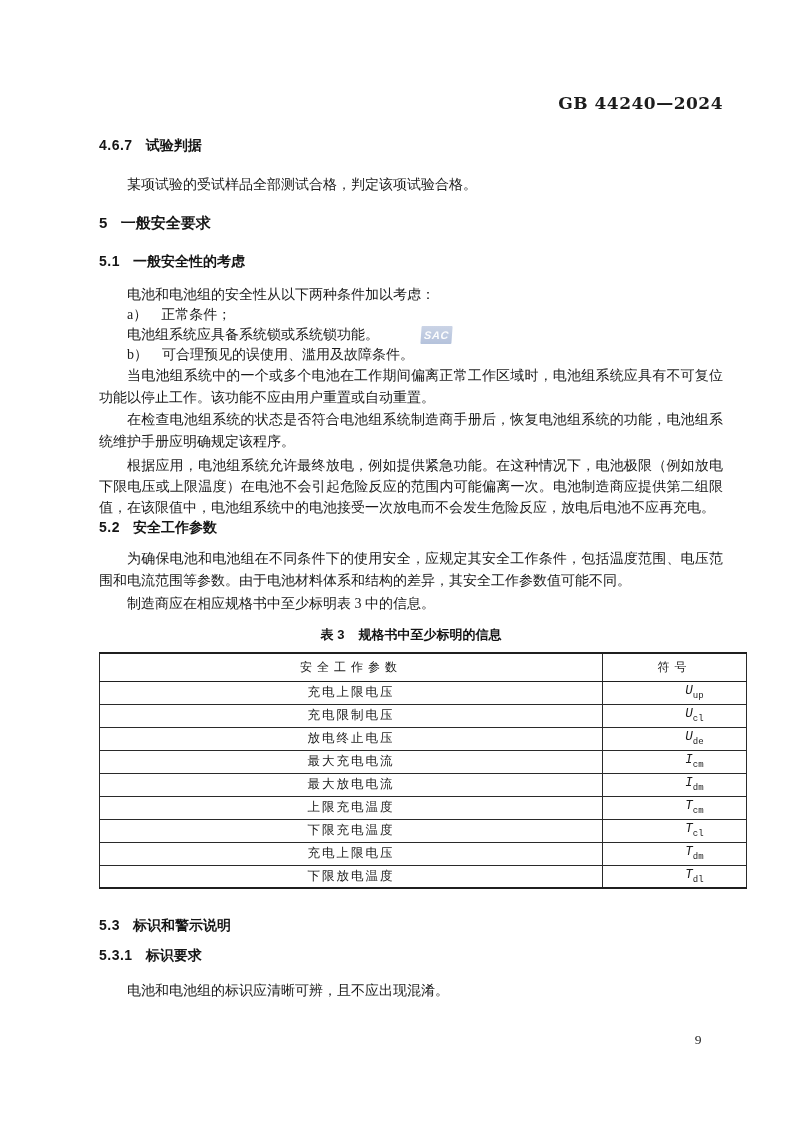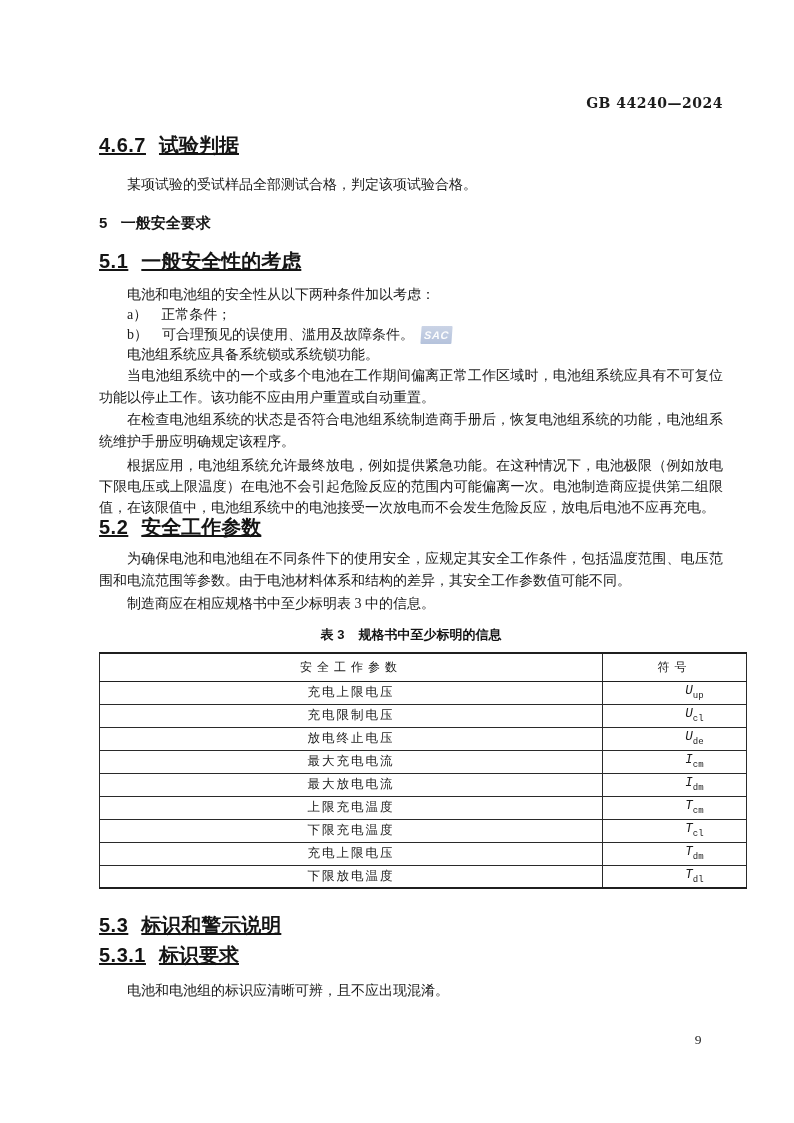--- a/index.html
+++ b/index.html
@@ -16,31 +16,31 @@
   .content {
     position: absolute;
     left: 99px;
     top: 0;
     width: 624px;
     padding-top: 93px;
   }
   .gb-header {
     font-family: "DejaVu Serif", "Liberation Serif", serif;
     font-weight: bold;
-    font-size: 14px;
+    font-size: 17px;
     line-height: 20px;
     text-align: right;
     letter-spacing: 0.5px;
   }
   .h-sans {
     font-family: "Liberation Sans", "DejaVu Sans", sans-serif;
     font-weight: bold;
     color: #151515;
   }
-  .h-sub { font-size: 20px; line-height: 19px; text-decoration: underline; }
+  .h-sub { font-size: 14px; line-height: 19px; }
   .h-chapter { font-size: 15px; line-height: 20px; }
   .hnum { margin-right: 13px; letter-spacing: 0.5px; }
   .body-p {
     font-size: 14px;
     line-height: 22px;
     text-align: justify;
     text-indent: 2em;
     color: #1a1a1a;
   }
   .lh20 { line-height: 20px; }
@@ -156,22 +156,22 @@
       <span class="hnum">5</span><span>一般安全要求</span>
     </div>
 
     <div class="h-sans h-sub mt-h51">
       <span class="hnum">5.1</span><span>一般安全性的考虑</span>
     </div>
 
     <div class="mt-g51">
       <p class="body-p lh20">电池和电池组的安全性从以下两种条件加以考虑：</p>
       <p class="body-p lh20">a）　正常条件；</p>
+      <p class="body-p lh20">电池组系统应具备系统锁或系统锁功能。</p>
       <p class="body-p lh20">b）　可合理预见的误使用、滥用及故障条件。</p>
-      <p class="body-p lh20">电池组系统应具备系统锁或系统锁功能。</p>
     </div>
 
     <p class="body-p mt-p2">当电池组系统中的一个或多个电池在工作期间偏离正常工作区域时，电池组系统应具有不可复位功能以停止工作。该功能不应由用户重置或自动重置。</p>
     <p class="body-p mt-p3">在检查电池组系统的状态是否符合电池组系统制造商手册后，恢复电池组系统的功能，电池组系统维护手册应明确规定该程序。</p>
     <p class="body-p lh21 mt-p4">根据应用，电池组系统允许最终放电，例如提供紧急功能。在这种情况下，电池极限（例如放电下限电压或上限温度）在电池不会引起危险反应的范围内可能偏离一次。电池制造商应提供第二组限值，在该限值中，电池组系统中的电池接受一次放电而不会发生危险反应，放电后电池不应再充电。</p>
 
     <div class="h-sans h-sub mt-h52">
       <span class="hnum">5.2</span><span>安全工作参数</span>
     </div>
 

